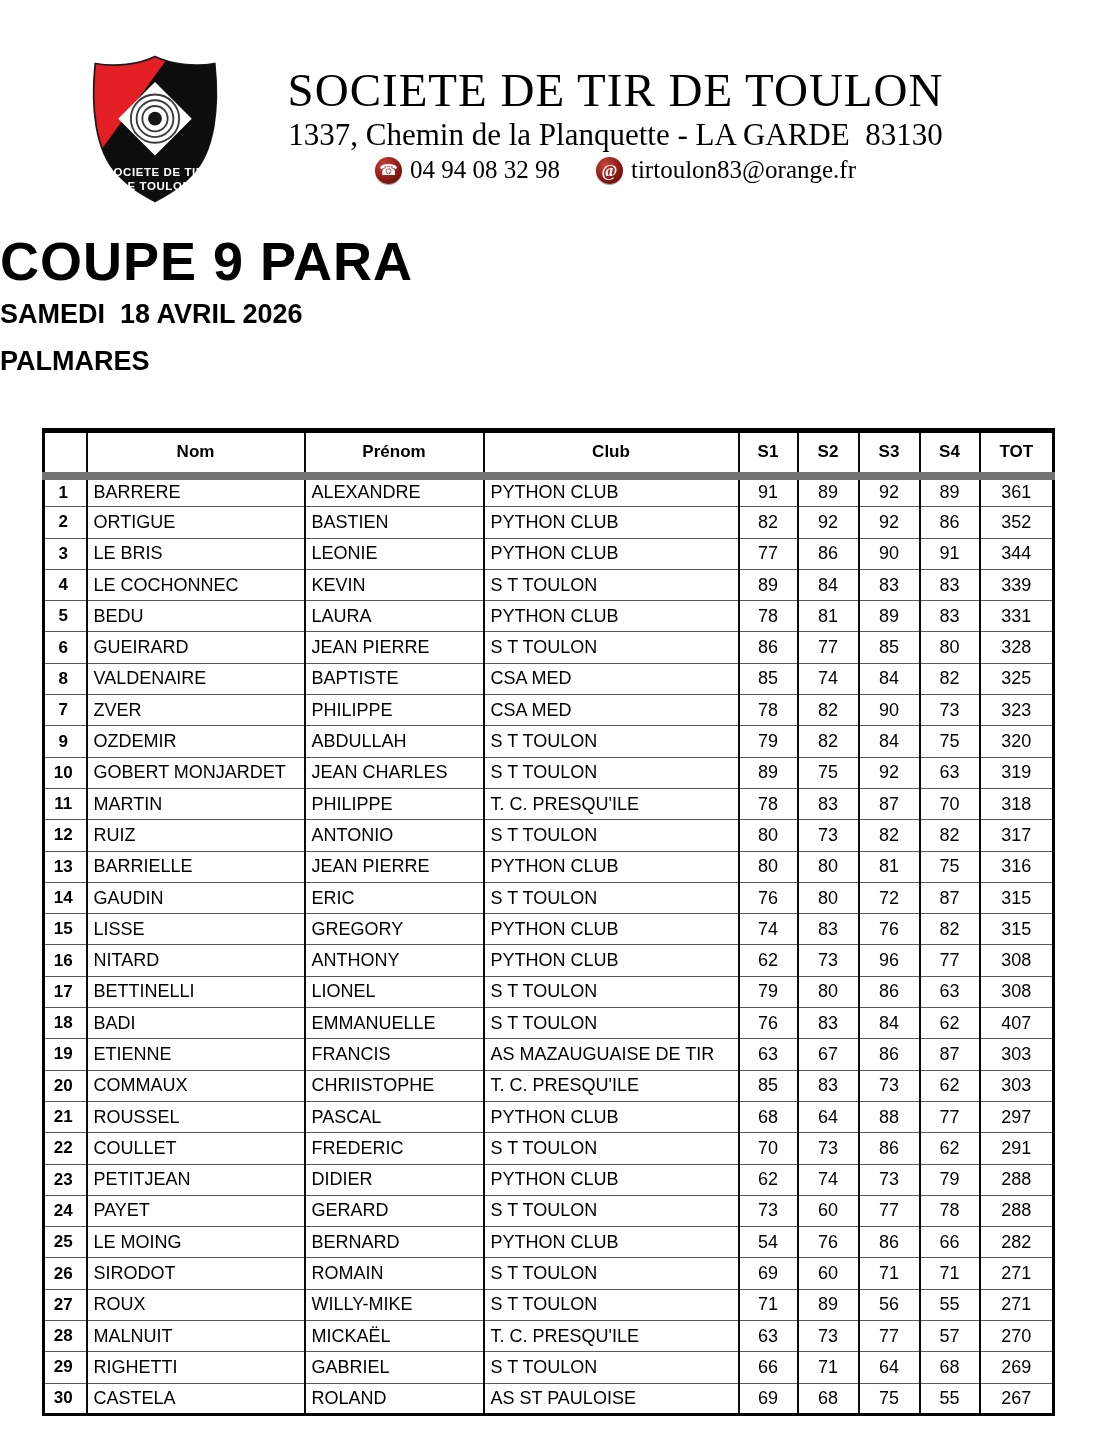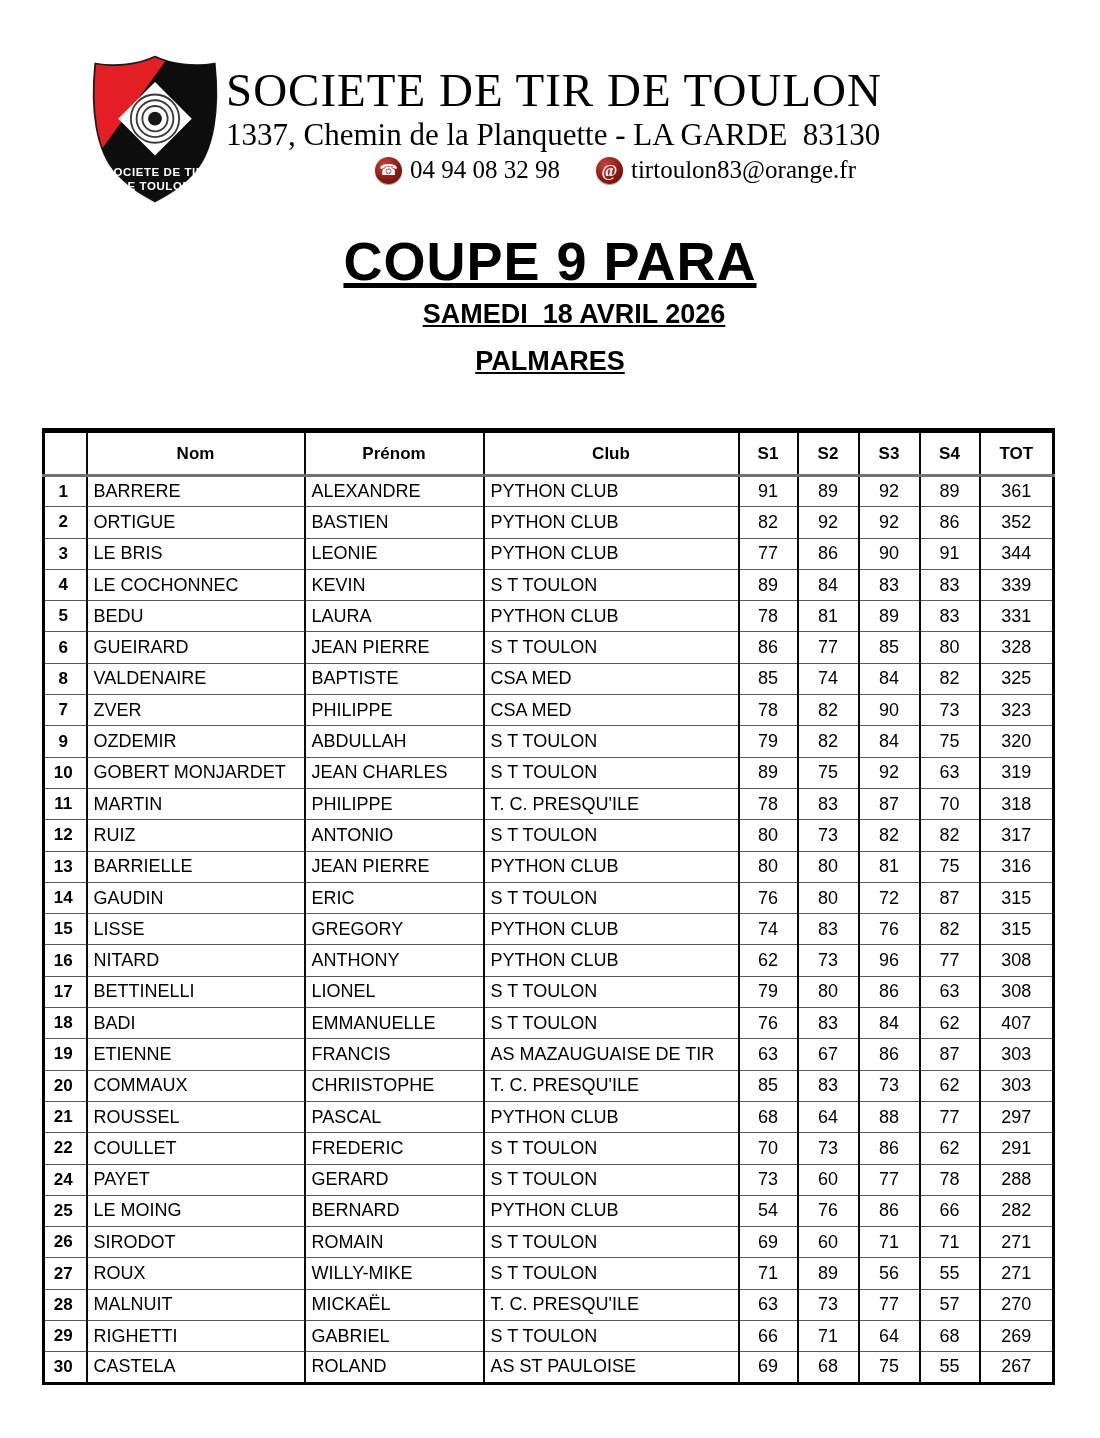--- a/index.html
+++ b/index.html
@@ -24,21 +24,21 @@
     align-items: flex-start;
     margin-top: 52px;
   }
   .logo-wrap {
     flex: 0 0 auto;
     margin-left: 86px;
     width: 140px;
   }
   .head-text {
     flex: 1 1 auto;
-    text-align: left;
+    text-align: center;
     padding-right: 95px;
     padding-top: 12px;
   }
   .club-name {
     font-family: "Liberation Serif", serif;
     font-size: 47px;
     font-weight: 400;
     letter-spacing: 1px;
     line-height: 52px;
     margin: 0;
@@ -70,35 +70,34 @@
     border-radius: 50%;
     background: radial-gradient(circle at 35% 30%, #c5453c 0%, #8c1a14 55%, #4d0a06 100%);
     color: #fff;
     font-size: 15px;
     line-height: 1;
     box-shadow: 0 1px 1px rgba(0,0,0,.4);
   }
   .round-icon.at { font-family: "Liberation Serif", serif; font-size: 17px; font-weight: 700; }
 
   
-  .titles { text-align: center; margin-top: 22px; text-decoration: underline; }
+  .titles { margin-top: 22px; }
   .main-title {
     font-size: 54px;
     font-weight: 700;
     letter-spacing: 1px;
     line-height: 58px;
     white-space: pre;
   }
   .date-line {
     font-size: 27px;
     font-weight: 700;
     line-height: 33px;
     margin-top: 8px;
     white-space: pre;
-    margin-left: 48px;
   }
   .sub-title {
     font-size: 27px;
     font-weight: 700;
     line-height: 33px;
     margin-top: 14px;
     white-space: pre;
   }
 
   
@@ -111,21 +110,21 @@
     border-right: 3px solid #000;
     border-top: 5px solid #000;
     border-bottom: 3px solid #000;
   }
   .results th {
     height: 45px;
     font-size: 17px;
     font-weight: 700;
     text-align: center;
     vertical-align: middle;
-    border-bottom: 3px solid #737373;
+    border-bottom: 8px solid #737373;
     padding: 0;
   }
   .results td {
     height: 31.3px;
     font-size: 18px;
     vertical-align: middle;
     padding: 0 0 0 6px;
     white-space: nowrap;
     overflow: hidden;
   }
@@ -444,20 +443,31 @@
           <td class="col-nom">COULLET</td>
           <td class="col-prenom">FREDERIC</td>
           <td class="col-club">S T TOULON</td>
           <td class="col-s1">70</td>
           <td class="col-s2">73</td>
           <td class="col-s3">86</td>
           <td class="col-s4">62</td>
           <td class="col-tot">291</td>
         </tr>
         <tr>
+          <td class="col-rank">23</td>
+          <td class="col-nom">PETITJEAN</td>
+          <td class="col-prenom">DIDIER</td>
+          <td class="col-club">PYTHON CLUB</td>
+          <td class="col-s1">62</td>
+          <td class="col-s2">74</td>
+          <td class="col-s3">73</td>
+          <td class="col-s4">79</td>
+          <td class="col-tot">288</td>
+        </tr>
+        <tr>
           <td class="col-rank">24</td>
           <td class="col-nom">PAYET</td>
           <td class="col-prenom">GERARD</td>
           <td class="col-club">S T TOULON</td>
           <td class="col-s1">73</td>
           <td class="col-s2">60</td>
           <td class="col-s3">77</td>
           <td class="col-s4">78</td>
           <td class="col-tot">288</td>
         </tr>

